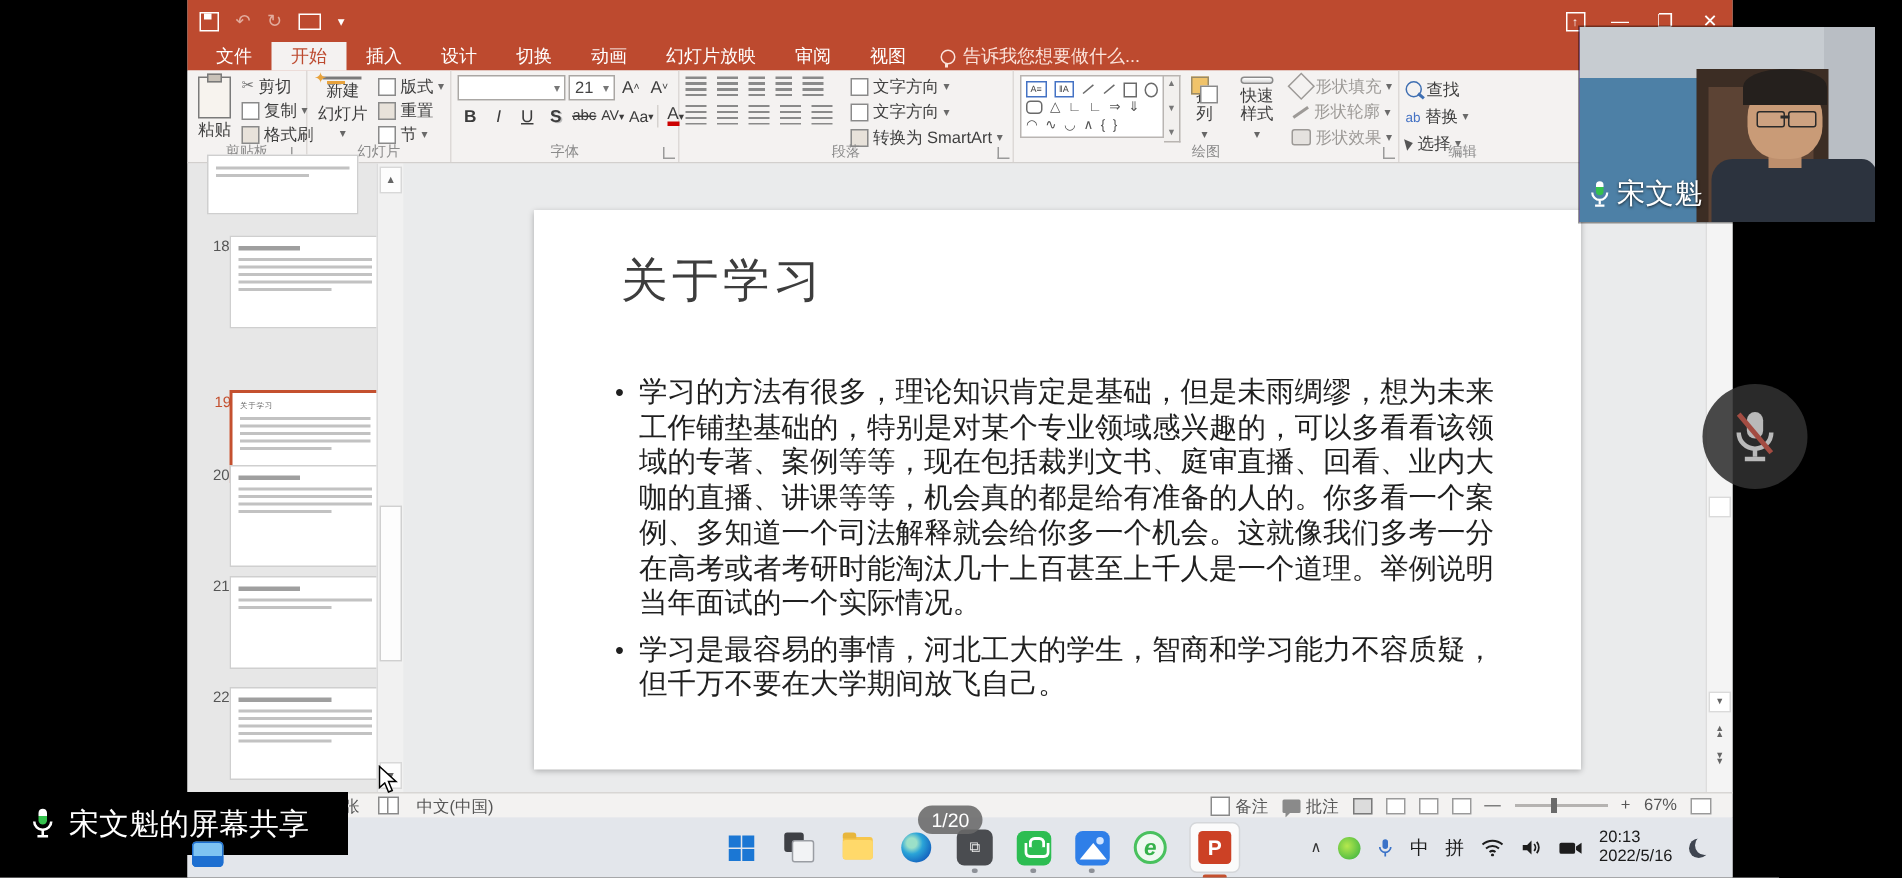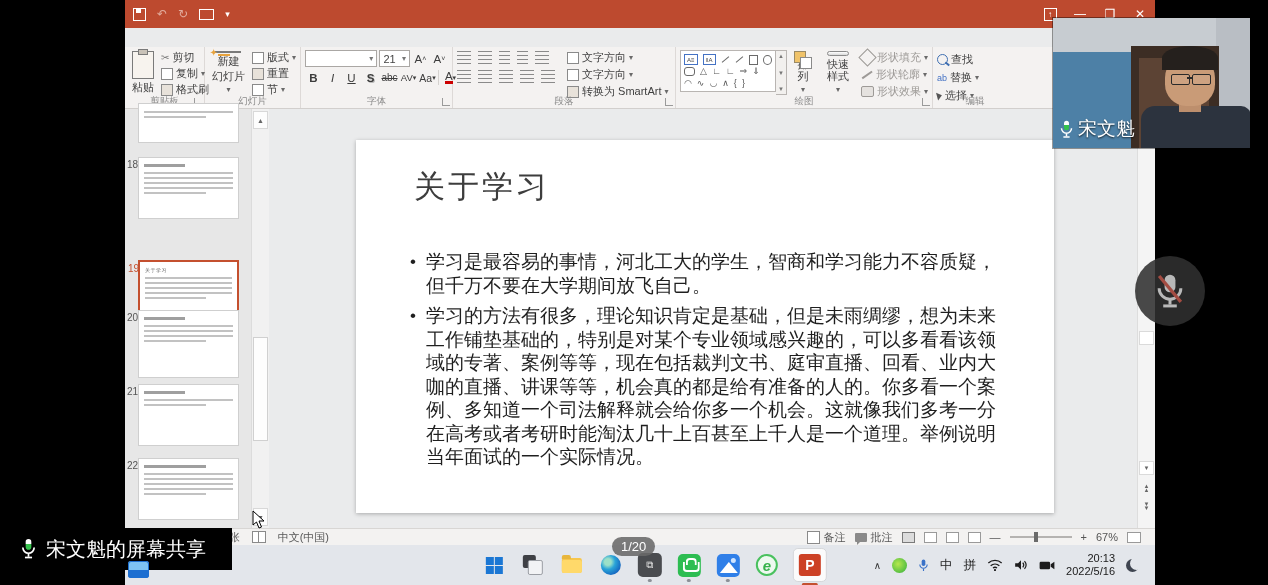--- a/index.html
+++ b/index.html
@@ -67,21 +67,21 @@
   .shfill{width:11px;height:11px;border:1px solid #9d9a97;transform:rotate(45deg);}
   .shline{width:12px;height:1.5px;background:#9d9a97;transform:rotate(-35deg);}
   .sheff{width:11px;height:9px;border:1px solid #9d9a97;border-radius:2px;background:#e5e2df;}
   .magic{width:9px;height:9px;border:1.5px solid #3f6fb2;border-radius:50%;position:relative;}
   .magic:after{content:"";position:absolute;left:7px;top:8px;width:5px;height:1.5px;background:#3f6fb2;transform:rotate(40deg);}
   .selic{width:0;height:0;border-left:5px solid #555;border-top:4px solid transparent;border-bottom:4px solid transparent;transform:rotate(-15deg);}
   
   #main{position:absolute;left:0;top:109px;width:100%;height:419px;display:flex;}
   #thumbpanel{width:126px;background:#e7e7e7;position:relative;}
   #thumbscroll{width:17px;background:#f1f1f1;border-left:1px solid #dcdcdc;position:relative;}
-  .thumb{position:absolute;left:13px;width:101px;background:#fff;border:1px solid #cfcfcf;box-sizing:border-box;padding:4px 5px;}
+  .thumb{position:absolute;left:28px;width:101px;background:#fff;border:1px solid #cfcfcf;box-sizing:border-box;padding:4px 5px;}
   .thumb.sel{border:2px solid #c4502f;}
   .tnum{position:absolute;left:-12px;top:1px;font-size:10px;color:#555;width:10px;text-align:right;}
   .ttl{height:3px;background:#9f9f9f;width:46%;margin:2px 0 5px;}
   .tln{height:2px;background:#c2c2c2;margin:3px 0;}
   .tln.s{width:70%;}
   .seltitle{font-size:5px;color:#666;letter-spacing:.5px;margin:1px 0 4px;}
   .sarr{position:absolute;left:1px;width:15px;height:18px;background:#fdfdfd;border:1px solid #d8d8d8;display:flex;align-items:center;justify-content:center;font-size:7px;color:#666;box-sizing:border-box;}
   .sthumb{position:absolute;left:1px;width:15px;background:#fdfdfd;border:1px solid #d0d0d0;box-sizing:border-box;}
   #editarea{flex:1;position:relative;background:#eaebec;}
   #slide{position:absolute;left:87px;top:31px;width:698px;height:373px;background:#fff;box-shadow:0 1px 4px rgba(0,0,0,.28);}
@@ -127,21 +127,21 @@
   .bmt:after{content:"";position:absolute;left:3px;bottom:4px;width:0;height:0;border-left:9px solid transparent;border-right:9px solid transparent;border-bottom:11px solid #fff;}
   .bmt:before{content:"";position:absolute;right:4px;top:4px;width:5px;height:5px;border-radius:50%;background:#cfe4ff;}
   .iec{width:22px;height:22px;border-radius:50%;border:2px solid #49c15e;color:#35b24a;display:flex;align-items:center;justify-content:center;font-size:15px;font-style:italic;font-weight:bold;box-sizing:border-box;background:#eef9f0;}
   .pptwrap{width:32px;height:32px;background:#fbfbfb;border:1px solid #d5d7da;border-radius:5px;display:flex;align-items:center;justify-content:center;position:relative;}
   .pptic{width:22px;height:22px;background:#cc4125;border-radius:3px;color:#fff;font-weight:bold;font-size:14px;display:flex;align-items:center;justify-content:center;}
   .pptunderline{position:absolute;bottom:-5px;left:50%;transform:translateX(-50%);width:16px;height:3px;border-radius:2px;background:#c4502f;}
   #tray{position:absolute;right:16px;top:0;height:40px;display:flex;align-items:center;gap:11px;color:#1d1d1d;}
   .trtxt{font-size:12.5px;}
   .chev{font-size:10px;color:#333;}
   .g360{width:15px;height:15px;border-radius:50%;background:radial-gradient(circle at 40% 40%,#b6e84e,#2fae3e);}
-  .timeblk{text-align:right;font-size:11px;line-height:13px;color:#1a1a1a;}
+  .timeblk{text-align:left;font-size:11px;line-height:13px;color:#1a1a1a;}
   .crescent{width:13px;height:13px;border-radius:50%;box-shadow:inset 4px -2px 0 0 #3f4550;display:inline-block;}
   .wifiic,.spkic,.camic{display:inline-block;}
   
   #webcam{position:absolute;left:1053px;top:18px;width:197px;height:130px;background:#49219a;overflow:hidden;box-shadow:0 0 0 1px rgba(0,0,0,.4);}
   .cam-wall{position:absolute;inset:0;background:linear-gradient(#c7ccd1 0 26%,#4d80a6 26% 100%);}
   .cam-strip{position:absolute;right:0;top:0;width:34px;height:100%;background:#b9bec4;}
   .cam-door{position:absolute;left:78px;top:28px;width:88px;height:102px;background:#3c2d24;}
   .cam-doorp{position:absolute;left:86px;top:40px;width:70px;height:90px;background:#5c4334;}
   .p-body{position:absolute;left:88px;top:88px;width:110px;height:50px;background:#2c333e;border-radius:14px 10px 0 0;}
   .p-neck{position:absolute;left:126px;top:80px;width:22px;height:14px;background:#bd8f6d;}
@@ -178,20 +178,35 @@
     <div class="winctrls">
       <span class="wbtn">
           <span class="ribbonopt">↑</span>
         </span>
       <span class="wbtn">—</span>
       <span class="wbtn">❐</span>
       <span class="wbtn">✕</span>
     </div>
   </div>
 
+  <div id="tabrow">
+    <span class="tab">文件</span>
+    <span class="tab active">开始</span>
+    <span class="tab">插入</span>
+    <span class="tab">设计</span>
+    <span class="tab">切换</span>
+    <span class="tab">动画</span>
+    <span class="tab">幻灯片放映</span>
+    <span class="tab">审阅</span>
+    <span class="tab">视图</span>
+    <span class="tellme">
+      <span class="bulb"></span>
+      <span>告诉我您想要做什么...</span>
+    </span>
+  </div>
 
   <div id="ribbon">
 
     <div class="rgroup" style="width:80px;">
       <div class="bigbtn">
         <span class="clipic"></span>
         <span>粘贴</span>
       </div>
       <div class="smallcol">
         <span class="sbtn">
@@ -460,22 +475,22 @@
     <div id="thumbscroll">
       <div class="sarr" style="top:2px;">▲</div>
       <div class="sthumb" style="top:228px;height:104px;"></div>
       <div class="sarr" style="top:399px;">▼</div>
     </div>
 
     <div id="editarea">
       <div id="slide">
         <div id="slidetitle">关于学习</div>
         <div id="bullets">
+          <div class="bl">学习的方法有很多，理论知识肯定是基础，但是未雨绸缪，想为未来工作铺垫基础的，特别是对某个专业领域感兴趣的，可以多看看该领域的专著、案例等等，现在包括裁判文书、庭审直播、回看、业内大咖的直播、讲课等等，机会真的都是给有准备的人的。你多看一个案例、多知道一个司法解释就会给你多一个机会。这就像我们多考一分在高考或者考研时能淘汰几十上百甚至上千人是一个道理。举例说明当年面试的一个实际情况。</div>
           <div class="bl">学习是最容易的事情，河北工大的学生，智商和学习能力不容质疑，但千万不要在大学期间放飞自己。</div>
-          <div class="bl">学习的方法有很多，理论知识肯定是基础，但是未雨绸缪，想为未来工作铺垫基础的，特别是对某个专业领域感兴趣的，可以多看看该领域的专著、案例等等，现在包括裁判文书、庭审直播、回看、业内大咖的直播、讲课等等，机会真的都是给有准备的人的。你多看一个案例、多知道一个司法解释就会给你多一个机会。这就像我们多考一分在高考或者考研时能淘汰几十上百甚至上千人是一个道理。举例说明当年面试的一个实际情况。</div>
         </div>
       </div>
     </div>
 
     <div id="rightscroll">
       <div class="rsbtn" style="top:222px;background:#fff;"></div>
       <div class="rsbtn" style="top:352px;">▼</div>
       <div class="rsbtn dbl" style="top:371px;height:16px;border:none;background:none;">
           <span>▲</span>
           <span>▲</span>

